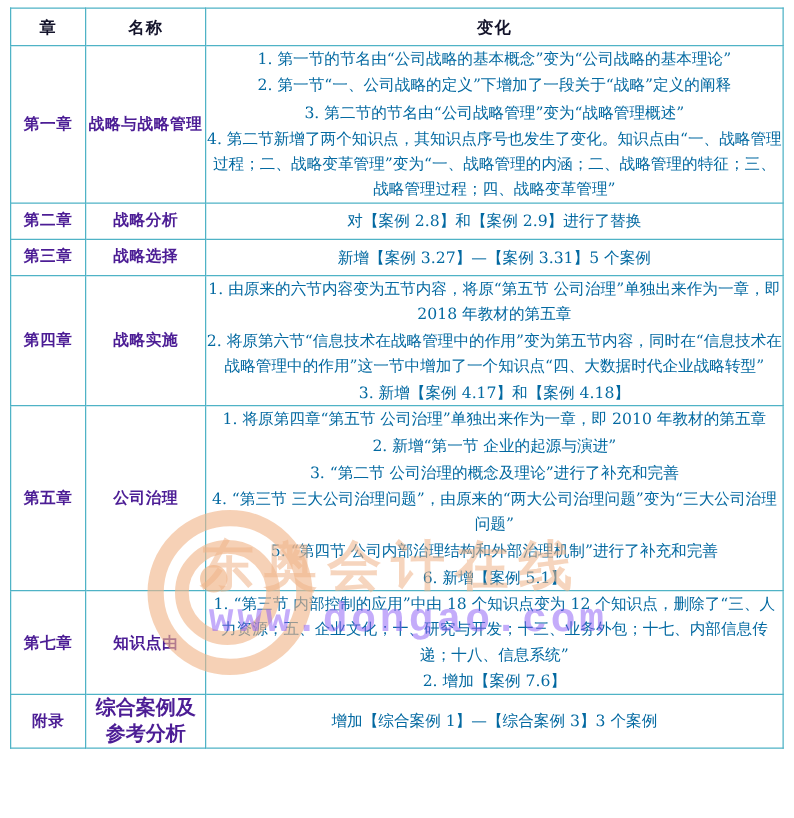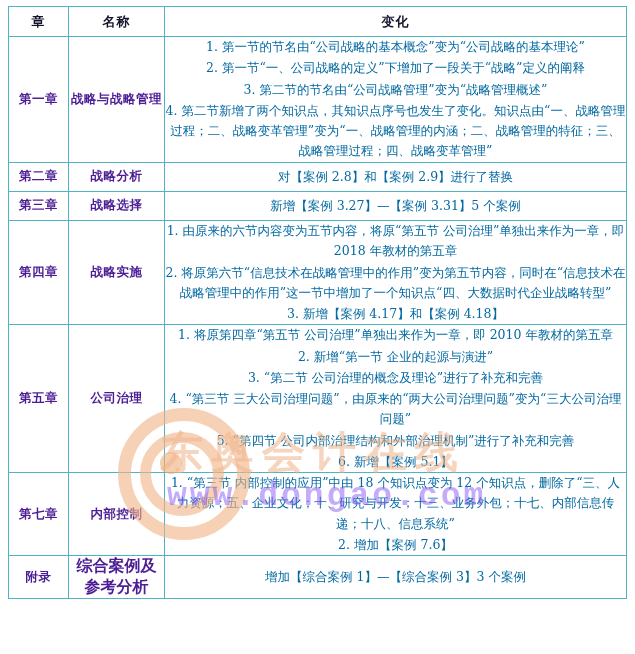--- a/index.html
+++ b/index.html
@@ -200,21 +200,21 @@
             <p>1. 将原第四章“第五节 公司治理”单独出来作为一章，即 2010 年教材的第五章</p>
             <p>2. 新增“第一节 企业的起源与演进”</p>
             <p>3. “第二节 公司治理的概念及理论”进行了补充和完善</p>
             <p>4. “第三节 三大公司治理问题”，由原来的“两大公司治理问题”变为“三大公司治理问题”</p>
             <p>5. “第四节 公司内部治理结构和外部治理机制”进行了补充和完善</p>
             <p>6. 新增【案例 5.1】</p>
           </td>
         </tr>
         <tr>
           <td class="cell-chapter">第七章</td>
-          <td class="cell-name">内部控制</td>
+          <td class="cell-name">知识点由</td>
           <td class="cell-change">
             <p>1. “第三节 内部控制的应用”中由 18 个知识点变为 12 个知识点，删除了“三、人力资源；五、企业文化；十、研究与开发；十三、业务外包；十七、内部信息传递；十八、信息系统”</p>
             <p>2. 增加【案例 7.6】</p>
           </td>
         </tr>
         <tr>
           <td class="cell-chapter">附录</td>
           <td class="cell-name wide">综合案例及参考分析</td>
           <td class="cell-change single">
             <p>增加【综合案例 1】—【综合案例 3】3 个案例</p>

